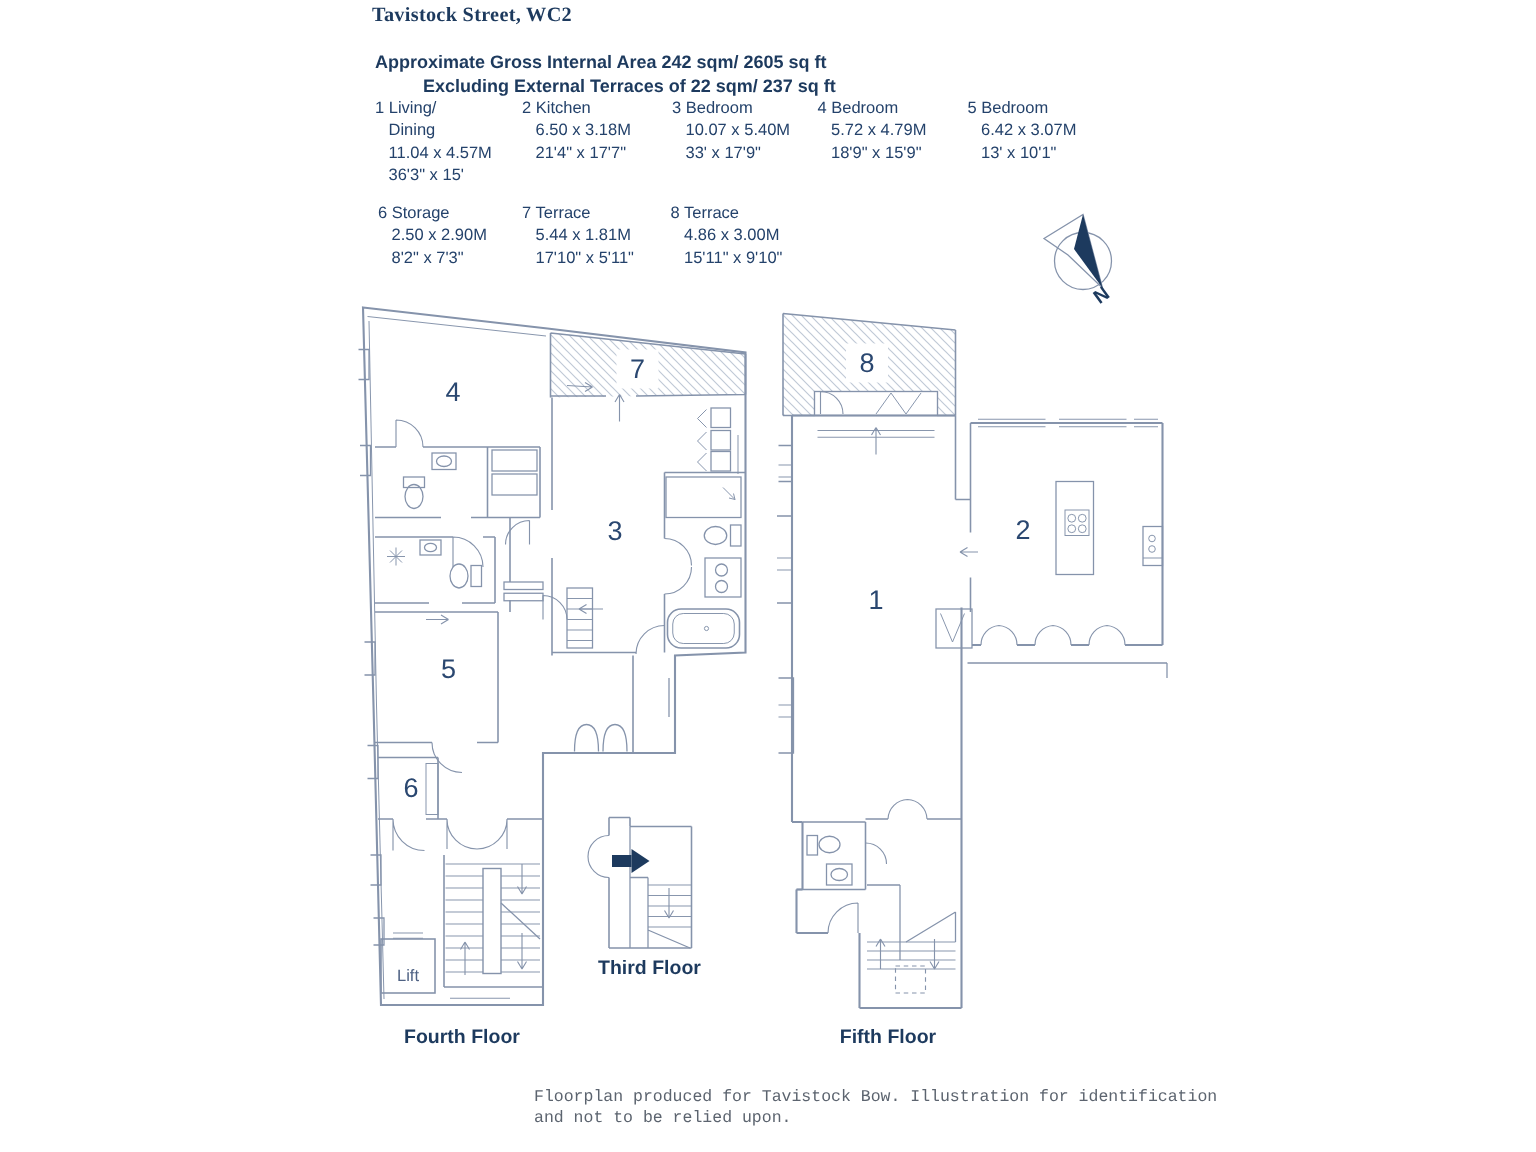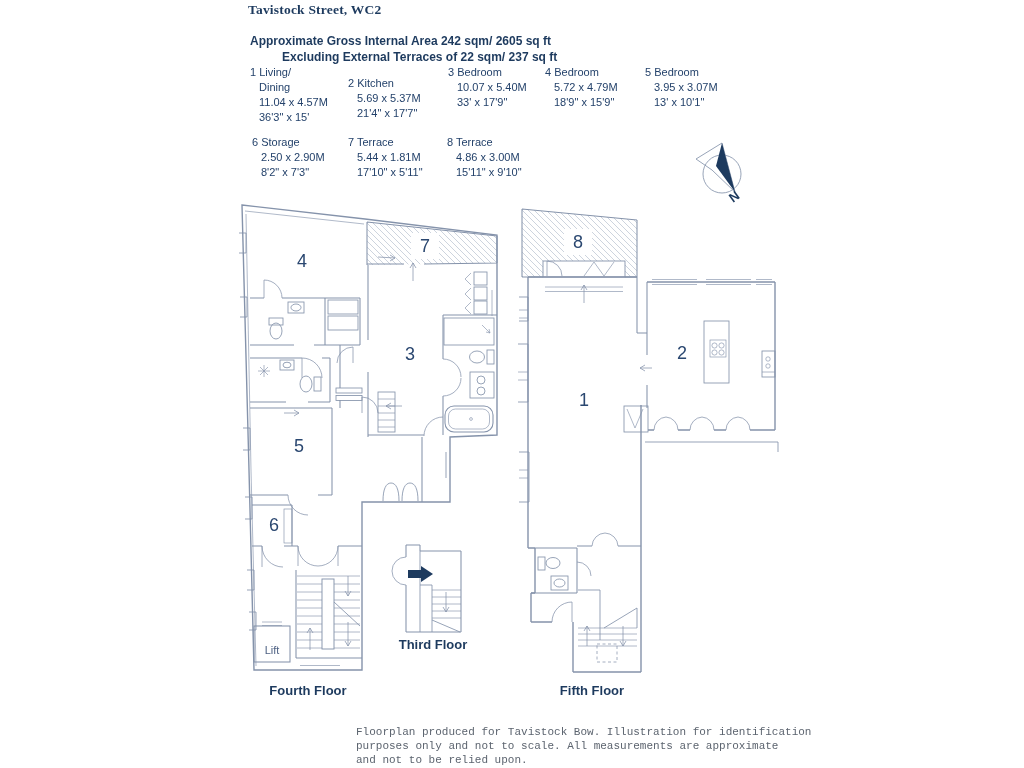--- a/index.html
+++ b/index.html
@@ -39,41 +39,41 @@
   <div class="abs" id="title">Tavistock Street, WC2</div>
   <div class="abs hdr-line" id="hdr1">Approximate Gross Internal Area 242 sqm/ 2605 sq ft</div>
   <div class="abs hdr-line" id="hdr2">Excluding External Terraces of 22 sqm/ 237 sq ft</div>
 
   <div class="legend-item" style="left:250px;top:65px">
     <div class="legend-line first">1 Living/</div>
     <div class="legend-line">Dining</div>
     <div class="legend-line">11.04 x 4.57M</div>
     <div class="legend-line">36'3" x 15'</div>
   </div>
-  <div class="legend-item" style="left:348px;top:76px">
+  <div class="legend-item" style="left:348px;top:65px">
     <div class="legend-line first">2 Kitchen</div>
-    <div class="legend-line">5.69 x 5.37M</div>
+    <div class="legend-line">6.50 x 3.18M</div>
     <div class="legend-line">21'4" x 17'7"</div>
 
   </div>
   <div class="legend-item" style="left:448px;top:65px">
     <div class="legend-line first">3 Bedroom</div>
     <div class="legend-line">10.07 x 5.40M</div>
     <div class="legend-line">33' x 17'9"</div>
 
   </div>
   <div class="legend-item" style="left:545px;top:65px">
     <div class="legend-line first">4 Bedroom</div>
     <div class="legend-line">5.72 x 4.79M</div>
     <div class="legend-line">18'9" x 15'9"</div>
 
   </div>
   <div class="legend-item" style="left:645px;top:65px">
     <div class="legend-line first">5 Bedroom</div>
-    <div class="legend-line">3.95 x 3.07M</div>
+    <div class="legend-line">6.42 x 3.07M</div>
     <div class="legend-line">13' x 10'1"</div>
 
   </div>
 
   <div class="legend-item" style="left:252px;top:135px">
     <div class="legend-line first">6 Storage</div>
     <div class="legend-line">2.50 x 2.90M</div>
     <div class="legend-line">8'2" x 7'3"</div>
 
   </div>
@@ -270,17 +270,16 @@
     <g>
       <circle cx="722" cy="174" r="19" class="s-fix"></circle>
       <path class="s-fix" d="M722,143 L735,192 L712,170 L696,159 Z"></path>
       <path class="navy-fill" d="M722,143 L735,192 L716,166 Z"></path>
       <text class="north-n" x="733" y="203" transform="rotate(-36 733 203)">N</text>
     </g>
   </svg>
 
   <div class="abs" id="footer">
     <div>Floorplan produced for Tavistock Bow. Illustration for identification</div>
-    <div>purposes only and not to scale. All measurements are approximate</div>
     <div>and not to be relied upon.</div>
   </div>
 
 </div>
 
 </body></html>

